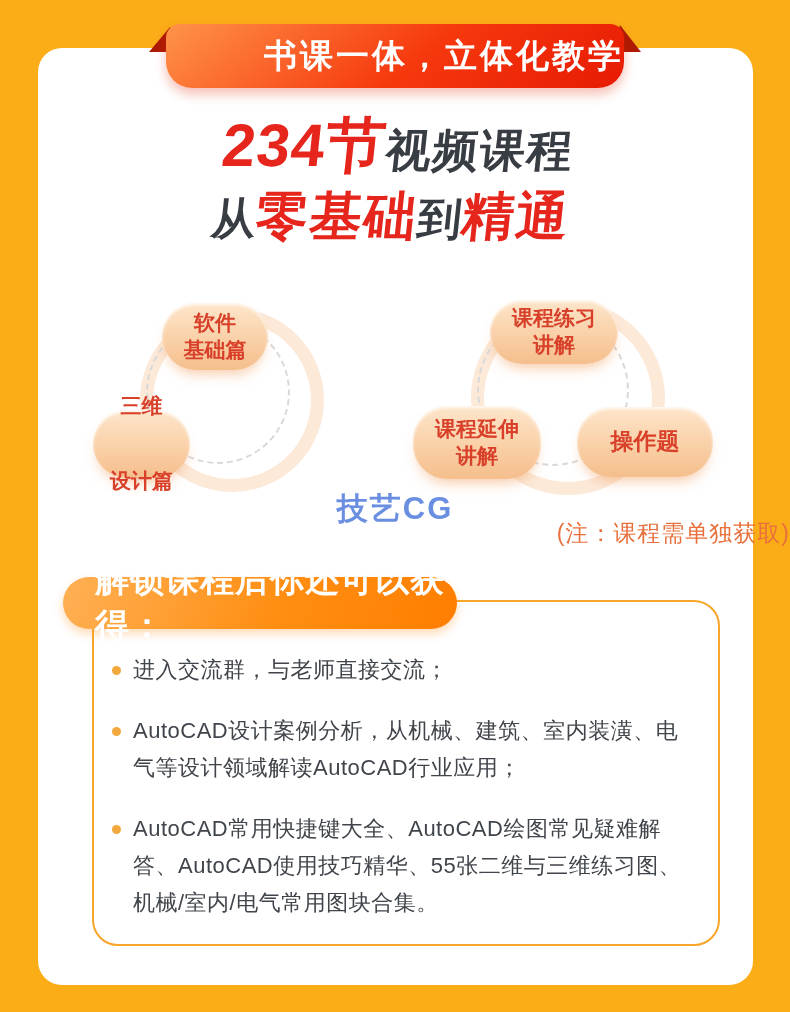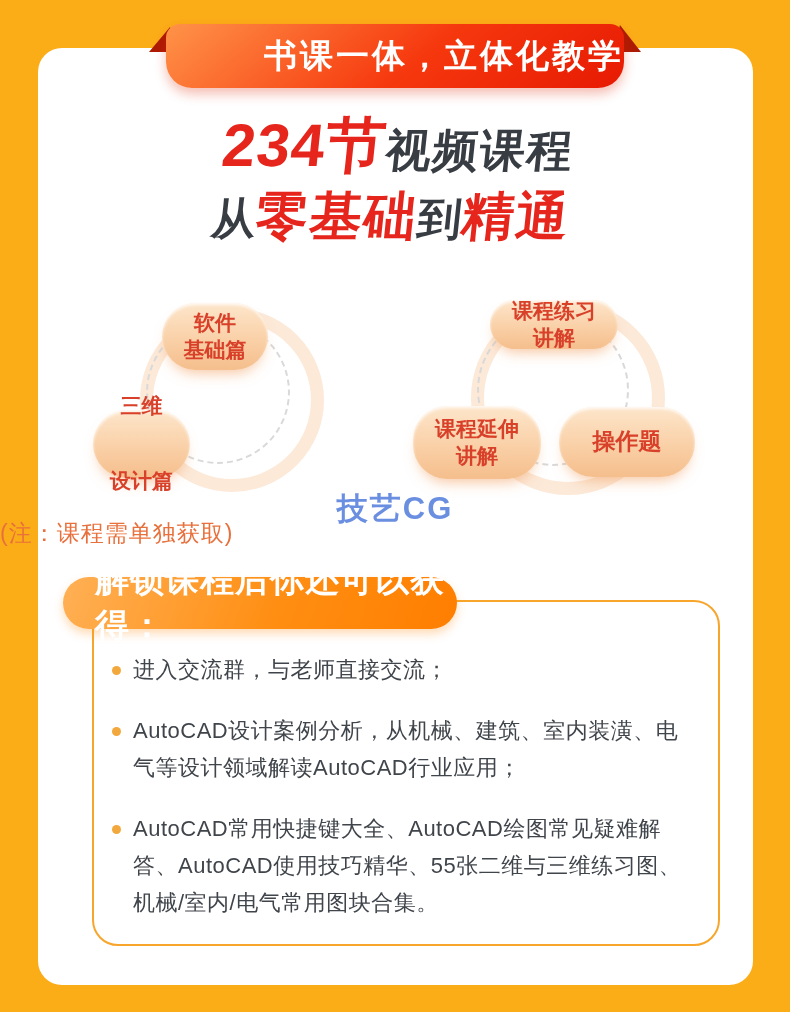--- a/index.html
+++ b/index.html
@@ -63,36 +63,36 @@
     border-radius:34px;
     display:flex; flex-direction:column; align-items:center; justify-content:center;
     color:#D8402A; font-weight:700; font-size:21px; line-height:1.28;
     box-shadow:0 9px 14px -6px rgba(240,150,80,.55), inset 0 2px 3px rgba(255,255,255,.8);
     text-align:center;
   }
   .pill-line:empty { display:none; }
   .pill-l1 { left:162px; top:303px; width:106px; height:67px; }
   .pill-l2 { left:93px;  top:410px; width:97px;  height:68px;gap:48px; }
   .pill-l3 { left:242px; top:410px; width:102px; height:68px; }
-  .pill-r1 { left:490px; top:300px; width:128px; height:49px; }
+  .pill-r1 { left:490px; top:300px; width:128px; height:64px; }
   .pill-r2 { left:413px; top:406px; width:128px; height:73px; }
-  .pill-r3 { left:559px; top:407px; width:136px; height:70px; font-size:23px; }
+  .pill-r3 { left:577px; top:407px; width:136px; height:70px; font-size:23px; }
 
   
   .watermark {
     position:absolute; left:0; top:488px; width:790px;
     display:flex; justify-content:center; align-items:baseline; gap:38px;
     color:#6B8FE0; font-weight:800; white-space:nowrap;
   }
   .wm-brand { font-size:31px; letter-spacing:2px;
               text-shadow:0 0 2px #fff,1px 1px 0 #fff; }
   .wm-url   { font-size:30px; letter-spacing:15px;
               text-shadow:0 0 2px #fff,1px 1px 0 #fff; }
   .note {
-    position:absolute; left:0; top:518px; width:790px; text-align:left;
+    position:absolute; left:0; top:518px; width:790px; text-align:right;
     color:#E8703C; font-size:23px; letter-spacing:1px;
   }
 
   
   .benefits-box {
     position:absolute; left:92px; top:600px; width:628px; height:346px;
     border:2px solid #F7A62B; border-radius:26px; background:#ffffff;
   }
   .benefits-header {
     position:absolute; left:63px; top:577px; width:394px; height:52px;

